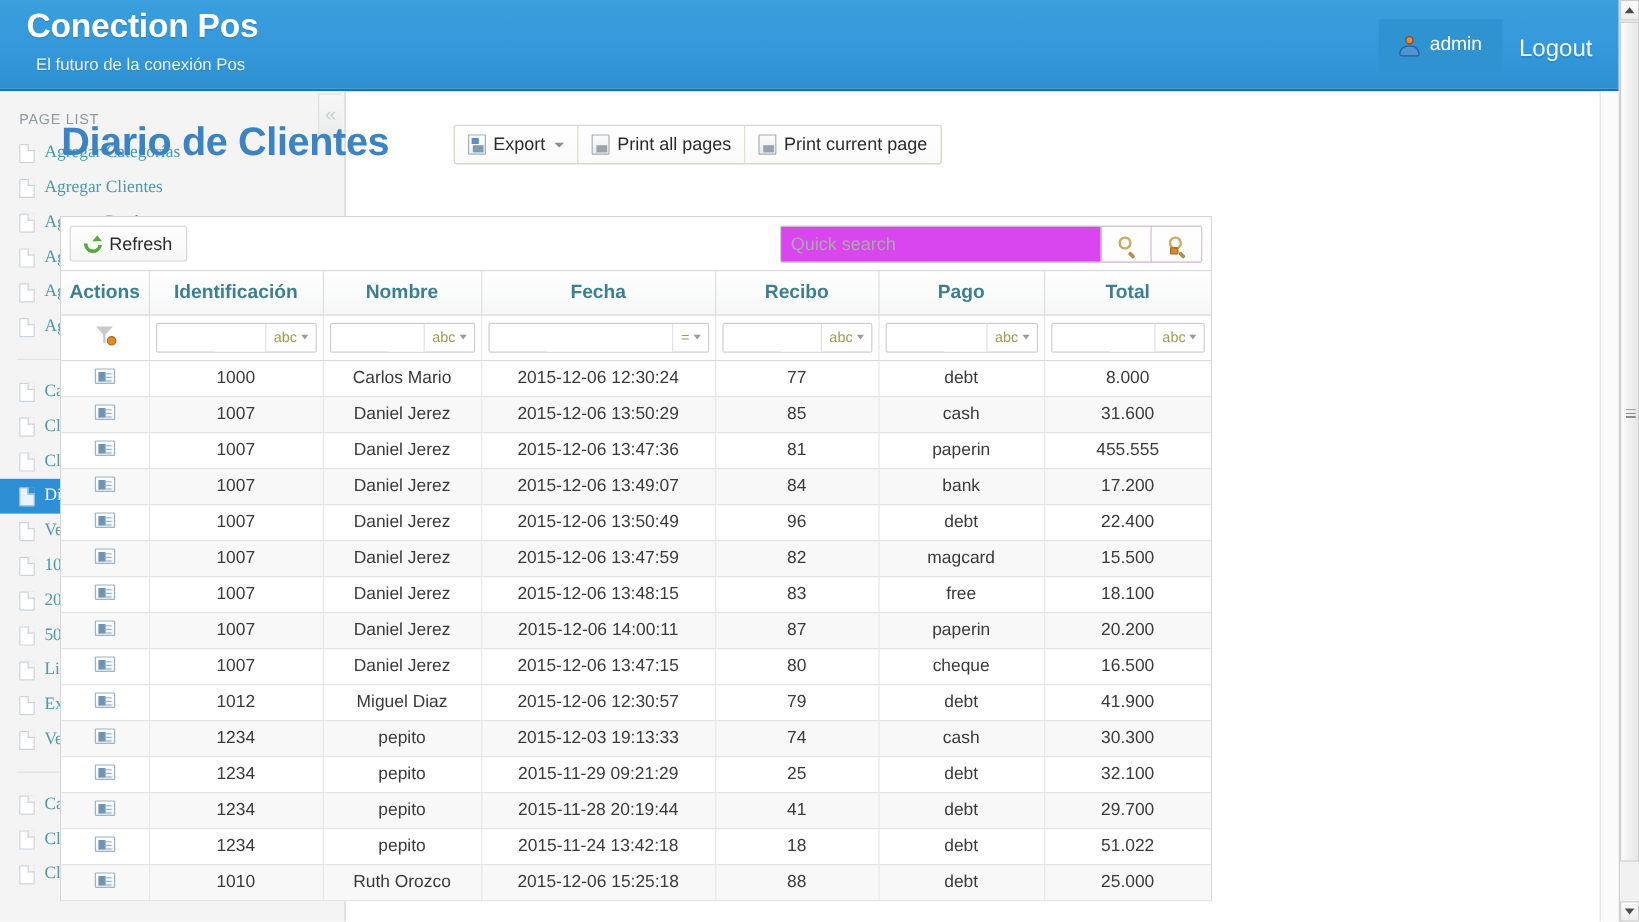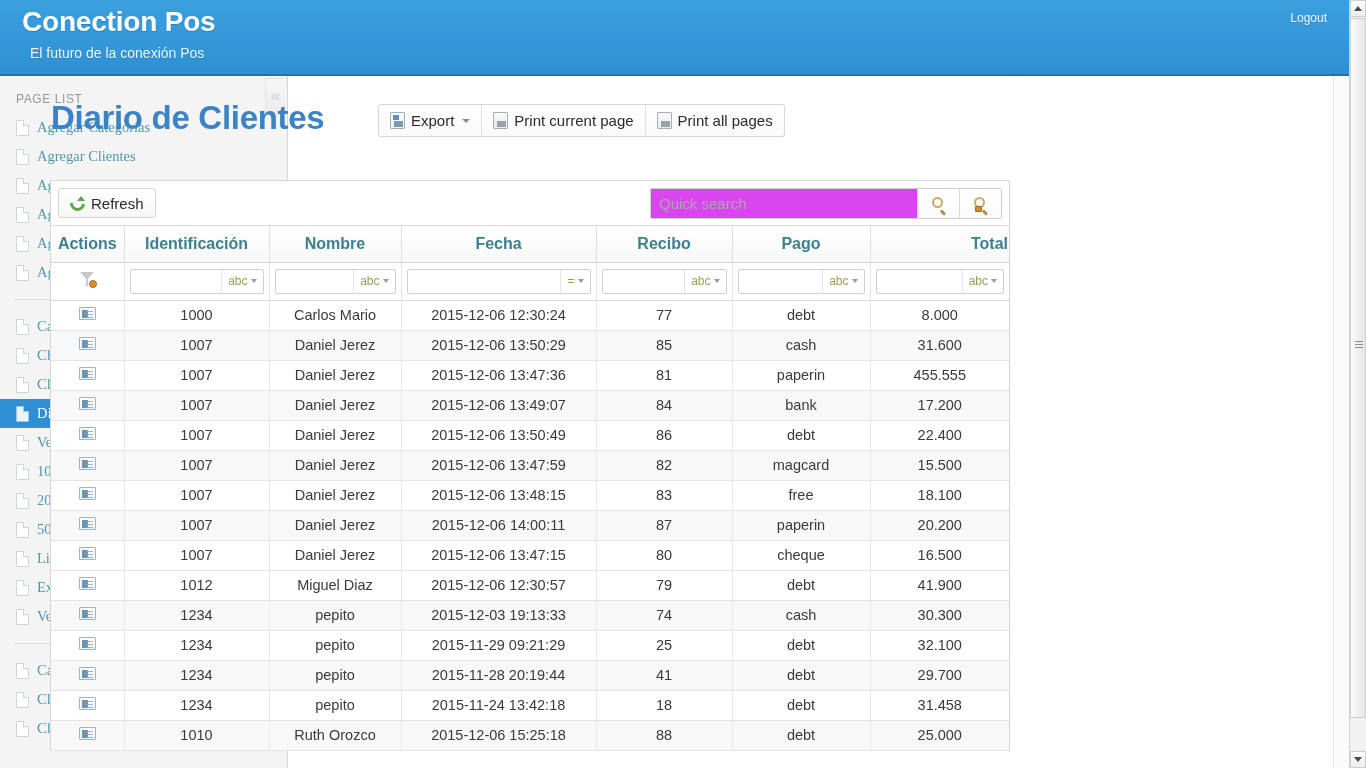--- a/index.html
+++ b/index.html
@@ -44,22 +44,22 @@
   }
   .avatar-icon .head {
     position: absolute; left: 5px; top: 0px; width: 7px; height: 7px;
     border-radius: 50%; background: #d98f4a; border: 1px solid #8a4a1c;
   }
   .avatar-icon .body {
     position: absolute; left: 0px; top: 8px; width: 17px; height: 9px;
     border-radius: 7px 7px 2px 2px; background: #4e93d4; border: 1px solid #2a5d96;
   }
   #logout-link {
-    position: absolute; right: 22px; top: 11px;
-    font-size: 12px; color: #eef8ff; cursor: pointer;
+    position: absolute; right: 22px; top: 30px;
+    font-size: 20px; color: #eef8ff; cursor: pointer;
     text-shadow: 0 1px 1px rgba(0,0,0,0.12);
   }
 
   
   #sidebar {
     position: absolute; left: 0; top: 76px;
     width: 288px; height: 692px;
     background: #f4f4f4;
     border-right: 1px solid #d4d4d4;
     overflow: hidden;
@@ -234,21 +234,21 @@
   
   table#grid { border-collapse: collapse; width: 100%; table-layout: fixed; }
   table#grid th {
     height: 36px;
     background: linear-gradient(to bottom,#ffffff,#f6f7f8);
     border-right: 1px solid #dedede;
     border-bottom: 1px solid #d3d3d3;
     font-size: 16px; font-weight: bold; color: #3d7f90;
     text-align: center;
   }
-  table#grid th:last-child { border-right: none; text-align: right; }
+  table#grid th:last-child { border-right: none; }
   tr.filter-row td {
     height: 38px;
     background: #ffffff;
     border-right: 1px solid #e6e6e6;
     border-bottom: 1px solid #dadada;
     padding: 0 5px;
   }
   tr.filter-row td:last-child { border-right: none; }
   .fcell { display: flex; align-items: center; height: 25px;
            border: 1px solid #cfcfcf; border-radius: 2px; background: #fff; padding-left: 48px; }
@@ -343,20 +343,27 @@
     background: #fbfbfb; border-left: 1px solid #e3e3e3;
   }
 </style>
 </head>
 <body>
 
 <div id="app-header">
   <div id="brand-title">Conection Pos</div>
   <div id="brand-subtitle">El futuro de la conexión Pos</div>
 
+  <div id="user-box">
+    <span class="avatar-icon">
+      <span class="head"></span>
+        <span class="body"></span>
+    </span>
+    <span class="uname">admin</span>
+  </div>
   <div id="logout-link">Logout</div>
 </div>
 
 <div id="sidebar">
   <div id="sidebar-inner">
     <div id="sidebar-collapse">«</div>
     <div id="page-list-label">PAGE LIST</div>
 
     <div>
       <div class="nav-item">
@@ -456,25 +463,25 @@
 <div id="page-title">Diario de Clientes</div>
 
 <div id="toolbar">
   <div class="tbtn">
     <span class="page-icon export"></span>
     <span>Export</span>
     <span class="caret-down"></span>
   </div>
   <div class="tbtn">
     <span class="page-icon printer"></span>
-    <span>Print current page</span>
+    <span>Print all pages</span>
   </div>
   <div class="tbtn">
     <span class="page-icon printer"></span>
-    <span>Print all pages</span>
+    <span>Print current page</span>
   </div>
 </div>
 
 <div id="grid-panel">
 
   <div id="grid-toolbar">
     <div id="refresh-button">
       <span class="refresh-icon"></span>
       <span>Refresh</span>
     </div>
@@ -612,21 +619,21 @@
           <td class="cell">2015-12-06 13:49:07</td>
           <td class="cell">84</td>
           <td class="cell">bank</td>
           <td class="cell">17.200</td>
         </tr>
         <tr class="data-row odd">
           <td class="cell"><span class="vcard-icon"></span></td>
           <td class="cell">1007</td>
           <td class="cell">Daniel Jerez</td>
           <td class="cell">2015-12-06 13:50:49</td>
-          <td class="cell">86</td>
+          <td class="cell">96</td>
           <td class="cell">debt</td>
           <td class="cell">22.400</td>
         </tr>
         <tr class="data-row even">
           <td class="cell"><span class="vcard-icon"></span></td>
           <td class="cell">1007</td>
           <td class="cell">Daniel Jerez</td>
           <td class="cell">2015-12-06 13:47:59</td>
           <td class="cell">82</td>
           <td class="cell">magcard</td>
@@ -695,21 +702,21 @@
           <td class="cell">debt</td>
           <td class="cell">29.700</td>
         </tr>
         <tr class="data-row odd">
           <td class="cell"><span class="vcard-icon"></span></td>
           <td class="cell">1234</td>
           <td class="cell">pepito</td>
           <td class="cell">2015-11-24 13:42:18</td>
           <td class="cell">18</td>
           <td class="cell">debt</td>
-          <td class="cell">31.458</td>
+          <td class="cell">51.022</td>
         </tr>
         <tr class="data-row even">
           <td class="cell"><span class="vcard-icon"></span></td>
           <td class="cell">1010</td>
           <td class="cell">Ruth Orozco</td>
           <td class="cell">2015-12-06 15:25:18</td>
           <td class="cell">88</td>
           <td class="cell">debt</td>
           <td class="cell">25.000</td>
         </tr>

